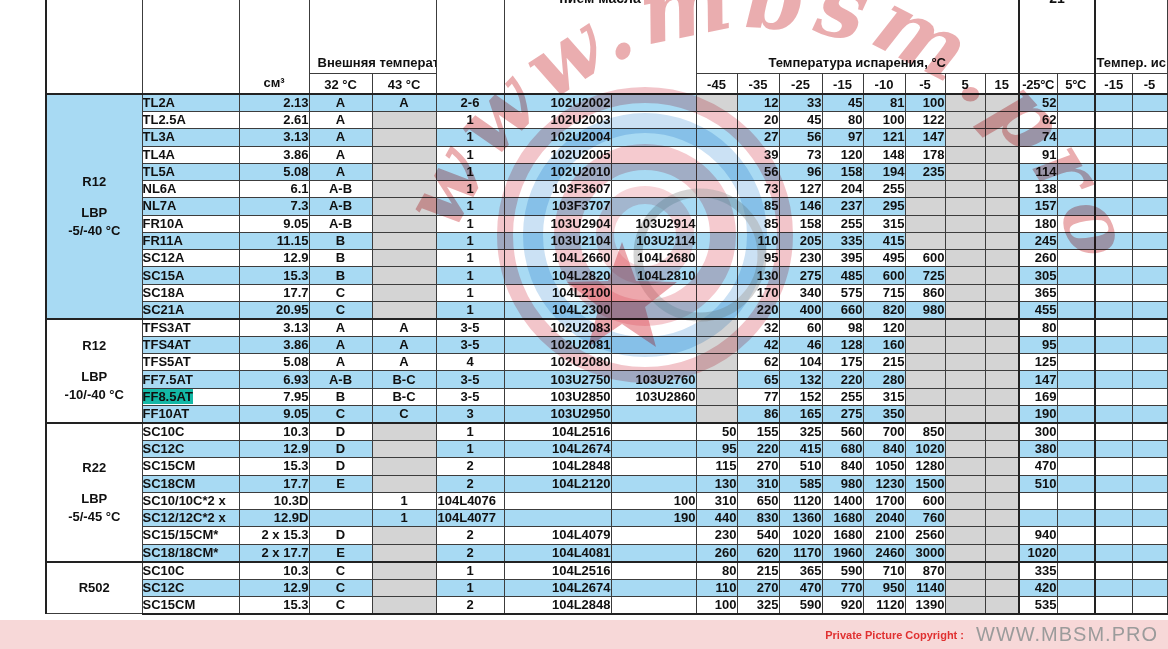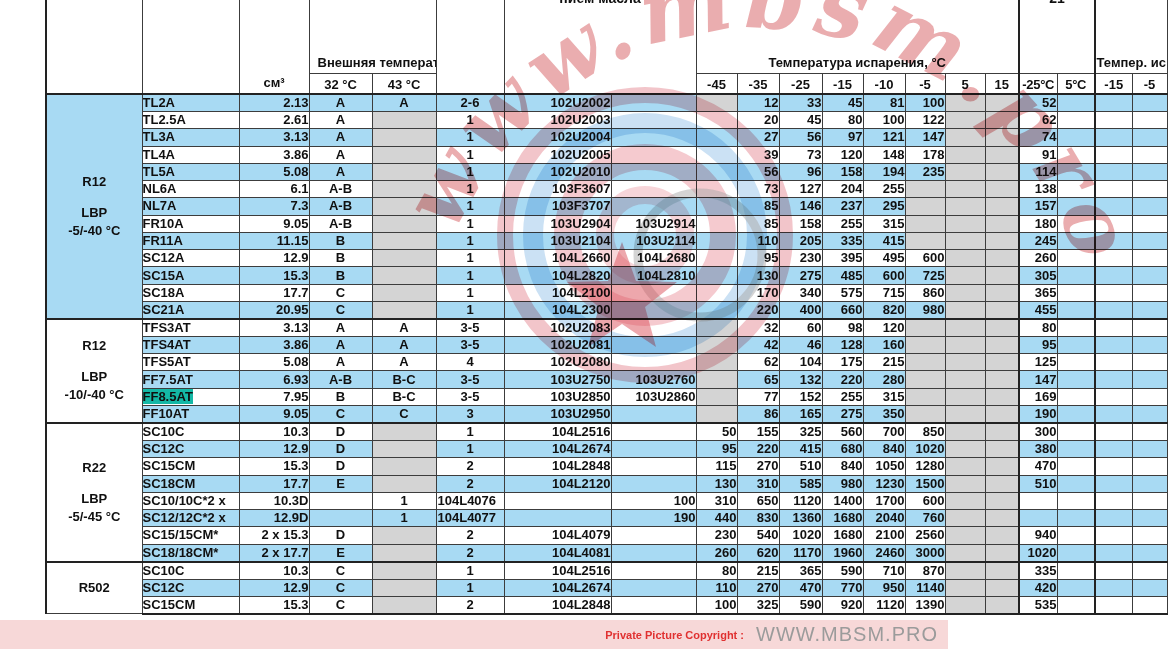--- a/index.html
+++ b/index.html
@@ -38,21 +38,21 @@
   td.cnum{text-align:right;padding-right:5px;}
   td.ce{}
   .b2l{border-left-width:2px !important;border-left-color:#222 !important;}
   .gcell{border-left:2px solid #222 !important;text-align:center;vertical-align:middle;}
   .gcell div{line-height:18px;}
   .gcell .gfirst{margin-bottom:13px;}
   span.hl{background:#14b8a6;}
 
   svg.wm{position:absolute;left:0;top:0;pointer-events:none;mix-blend-mode:multiply;}
 
-  .footer{position:absolute;left:0;top:620px;width:948px;height:29px;background:#f7d8d8;
+  .footer{position:absolute;left:0;top:620px;width:1168px;height:29px;background:#f7d8d8;
           display:flex;align-items:center;justify-content:flex-end;gap:12px;padding-right:10px;box-sizing:border-box;}
   .copy{color:#e03030;font-size:11px;font-weight:bold;}
   .site{color:#9b9b9b;font-size:20px;letter-spacing:1px;}
 </style>
 </head>
 <body>
 
 <div class="stage">
 
   <table class="main">

